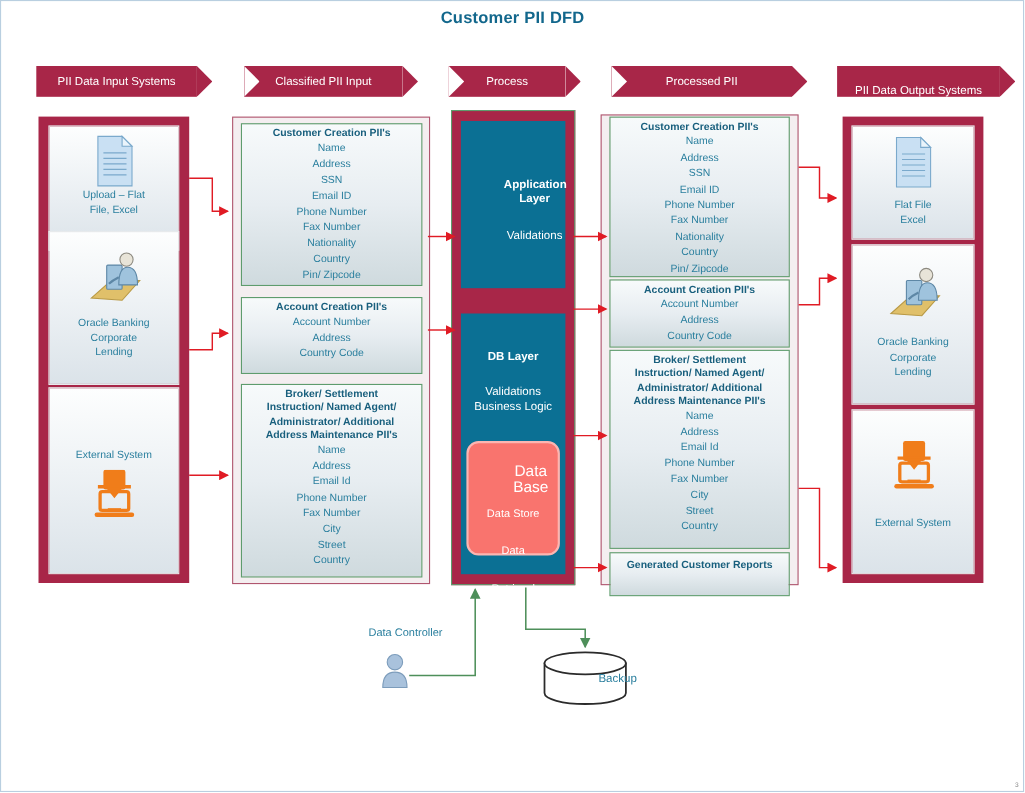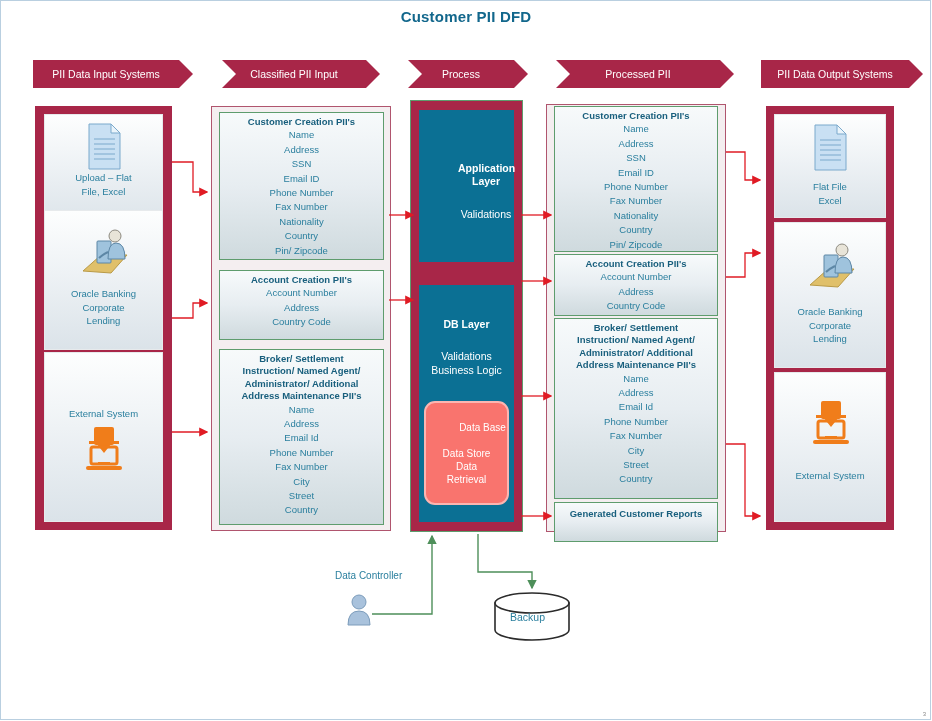--- a/index.html
+++ b/index.html
@@ -43,22 +43,22 @@
 
   
   .teal{position:absolute;box-sizing:border-box;background:#0b7094;color:#ffffff;
         text-align:center;}
   .teal .t1{font-size:10.5px;font-weight:bold;line-height:13px;}
   .teal .t2{font-size:10.5px;line-height:14px;}
 
   
   .db{position:absolute;box-sizing:border-box;background:#f9746e;border-radius:11px;
       color:#ffffff;text-align:center;border:2px solid #fcb5b1;}
-  .db .d1{font-size:10px;line-height:14px;padding-left:32px;}
-  .db .d2{font-size:10px;line-height:13px;}
+  .db .d1{font-size:14px;line-height:14px;padding-left:32px;}
+  .db .d2{font-size:10px;line-height:13px;margin-top:21px;}
 
   
   .tile-txt{position:absolute;text-align:center;font-size:9.5px;color:#2a7f9e;
             line-height:13.5px;width:100%;left:0;}
 
   
   .lab{position:absolute;font-size:10px;color:#2a7f9e;white-space:nowrap;}
 
   
   svg.ov{position:absolute;left:0;top:0;width:932px;height:721px;overflow:visible;
@@ -78,21 +78,21 @@
 </div>
 <div class="chev notch" style="left:222px;top:60px;width:144px;">
   <span class="lbl">Classified PII Input</span>
 </div>
 <div class="chev notch" style="left:408px;top:60px;width:106px;">
   <span class="lbl">Process</span>
 </div>
 <div class="chev notch" style="left:556px;top:60px;width:164px;">
   <span class="lbl">Processed PII</span>
 </div>
-<div class="chev" style="left:761px;top:60px;width:148px;">
+<div class="chev" style="left:761px;top:60px;width:148px;align-items:flex-end;">
   <span class="lbl">PII Data Output Systems</span>
 </div>
 
 <div class="shell" style="left:35px;top:106px;width:137px;height:424px;"></div>
 
 <div class="panel bordered" style="left:44px;top:114px;width:119px;height:114px;">
   <svg width="119" height="50" style="display:block;margin:6px auto 0;">
     <g transform="translate(44,3)">
       <path d="M0,0 H22 L31,9 V45 H0 Z" fill="#c9e0f3" stroke="#7aa9cc" stroke-width="1"></path>
       <path d="M22,0 L31,9 H22 Z" fill="#eaf4fb" stroke="#7aa9cc" stroke-width="1"></path>
@@ -305,21 +305,21 @@
   <g transform="translate(348,595)">
     <circle cx="11" cy="7" r="7" fill="#a9c2dc" stroke="#7c9cbb" stroke-width="1"></circle>
     <path d="M0,30 q0,-14 11,-14 q11,0 11,14 Z" fill="#a9c2dc" stroke="#7c9cbb" stroke-width="1"></path>
   </g>
 
   <g transform="translate(495,593)">
     <path d="M0,10 V37 a37,10 0 0 0 74,0 V10 Z" fill="#ffffff" stroke="#2b2b2b" stroke-width="1.6"></path>
     <ellipse cx="37" cy="10" rx="37" ry="10" fill="#ffffff" stroke="#2b2b2b" stroke-width="1.6"></ellipse>
   </g>
 </svg>
-<div class="lab" style="left:510px;top:611px;font-size:10.5px;">Backup</div>
+<div class="lab" style="left:496px;top:611px;font-size:10.5px;padding-left:48px;">Backup</div>
 
 <svg class="ov">
   <defs>
     <marker id="ar" markerWidth="7" markerHeight="7" refX="6" refY="3.5" orient="auto">
       <path d="M0,0 L7,3.5 L0,7 Z" fill="#e01b24"></path>
     </marker>
     <marker id="ag" markerWidth="7" markerHeight="7" refX="6" refY="3.5" orient="auto">
       <path d="M0,0 L7,3.5 L0,7 Z" fill="#4e8f5a"></path>
     </marker>
   </defs>

